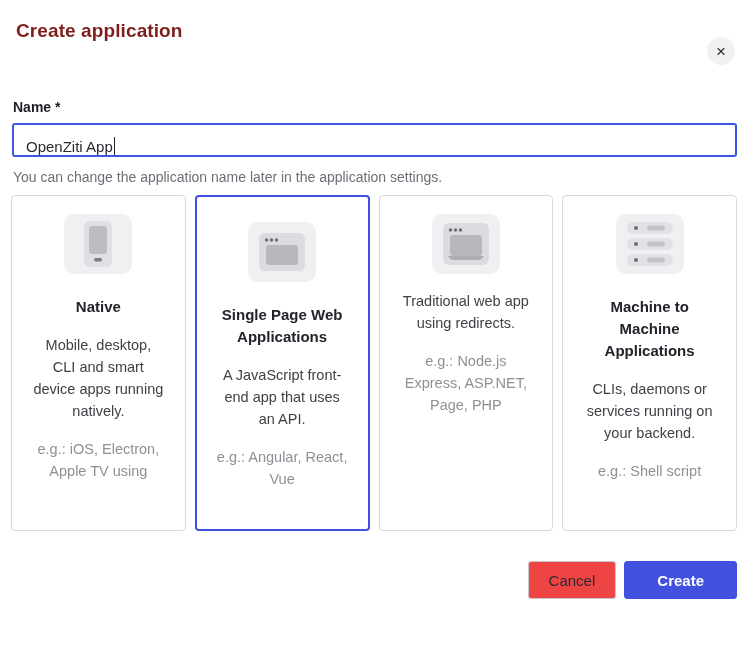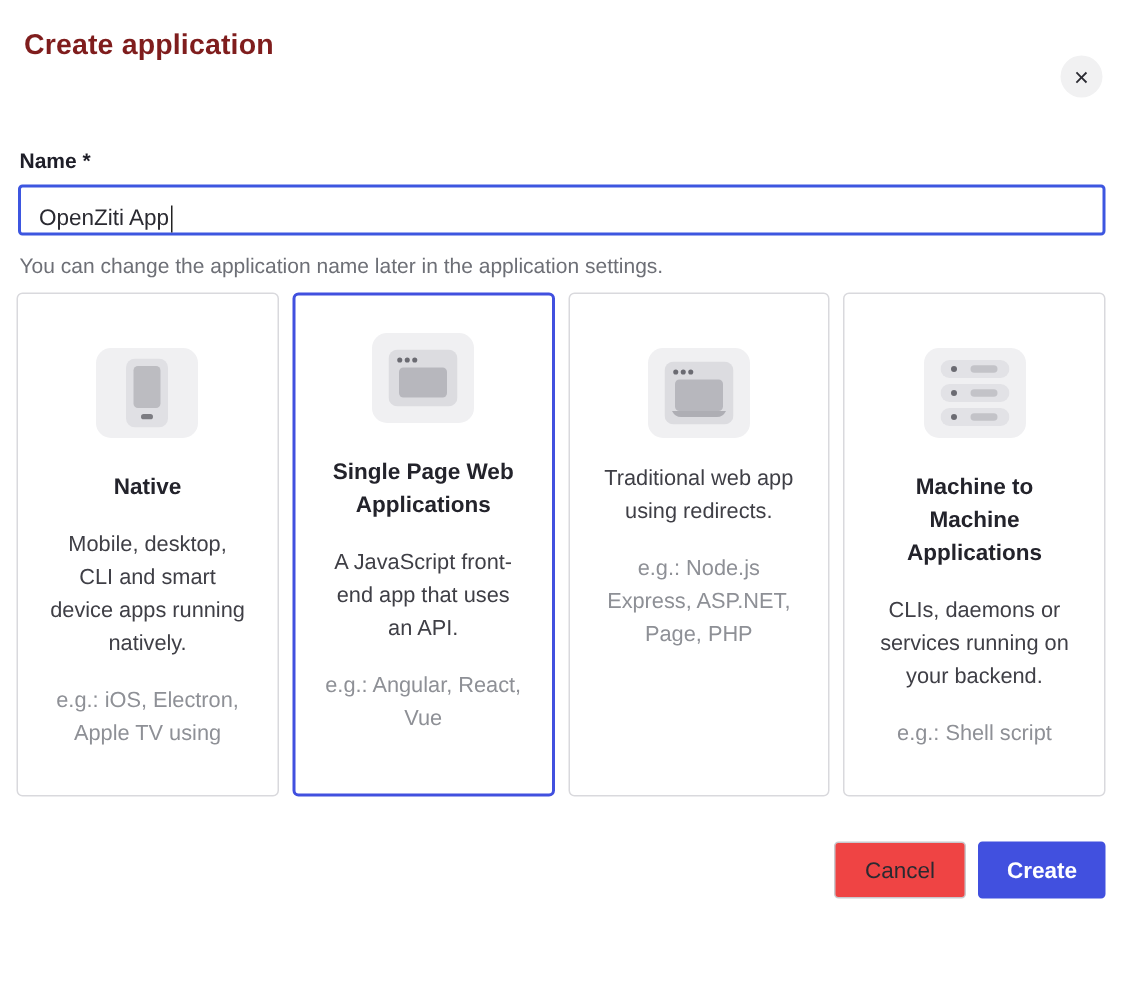--- a/index.html
+++ b/index.html
@@ -34,22 +34,22 @@
 
   .name-label {
     margin: 57px 12px 0 13px;
     font-size: 14px; font-weight: 700; color: #1e1e28;
   }
   .name-input-wrap {
     margin: 8px 12px 0 12px;
     height: 34px;
     border: 2px solid #3d56e0;
     border-radius: 3px;
-    display: flex; align-items: flex-start;
-    padding: 12px 12px;
+    display: flex; align-items: flex-end;
+    padding: 0 12px;
     background: #fff;
   }
   .name-input-text { font-size: 15px; color: #2a2a31; white-space: pre; }
   .caret {
     display: inline-block; width: 1.5px; height: 18px;
     background: #222; margin-left: 1px; vertical-align: middle;
   }
   .helper-text {
     margin: 12px 12px 0 13px;
     font-size: 14px; color: #6d6f76;
@@ -64,21 +64,21 @@
     display: grid;
     grid-template-columns: repeat(4, 1fr);
     gap: 9px;
     height: 336px;
   }
   .card {
     border: 1px solid var(--card-border);
     border-radius: 4px;
     background: #fff;
     text-align: center;
-    padding-top: 36px;
+    padding-top: 18px;
     cursor: pointer;
     overflow: hidden;
   }
   .card.selected { border: 2px solid var(--accent); padding-top: 25px; }
   .icon-box {
     width: 68px; height: 60px; border-radius: 10px;
     background: var(--icon-bg);
     margin: 0 auto;
     display: flex; align-items: center; justify-content: center;
   }
@@ -110,21 +110,21 @@
     font-size: 15px; font-family: "Liberation Sans", sans-serif;
     cursor: pointer;
     display: flex; align-items: center; justify-content: center;
   }
   .btn-cancel {
     background: #ef4444; border: 1px solid #c9c9ce; color: #2a2a31;
     padding: 0 20px;
   }
   .btn-create {
     background: var(--accent); border: 1px solid var(--accent); color: #ffffff;
-    font-weight: 700; padding: 0 18px;
+    font-weight: 700; padding: 0 32px;
   }
 </style>
 </head>
 <body>
 
 <div class="dialog">
 
   <h1 class="dlg-title">Create application</h1>
   <button class="close-btn">×</button>
 

